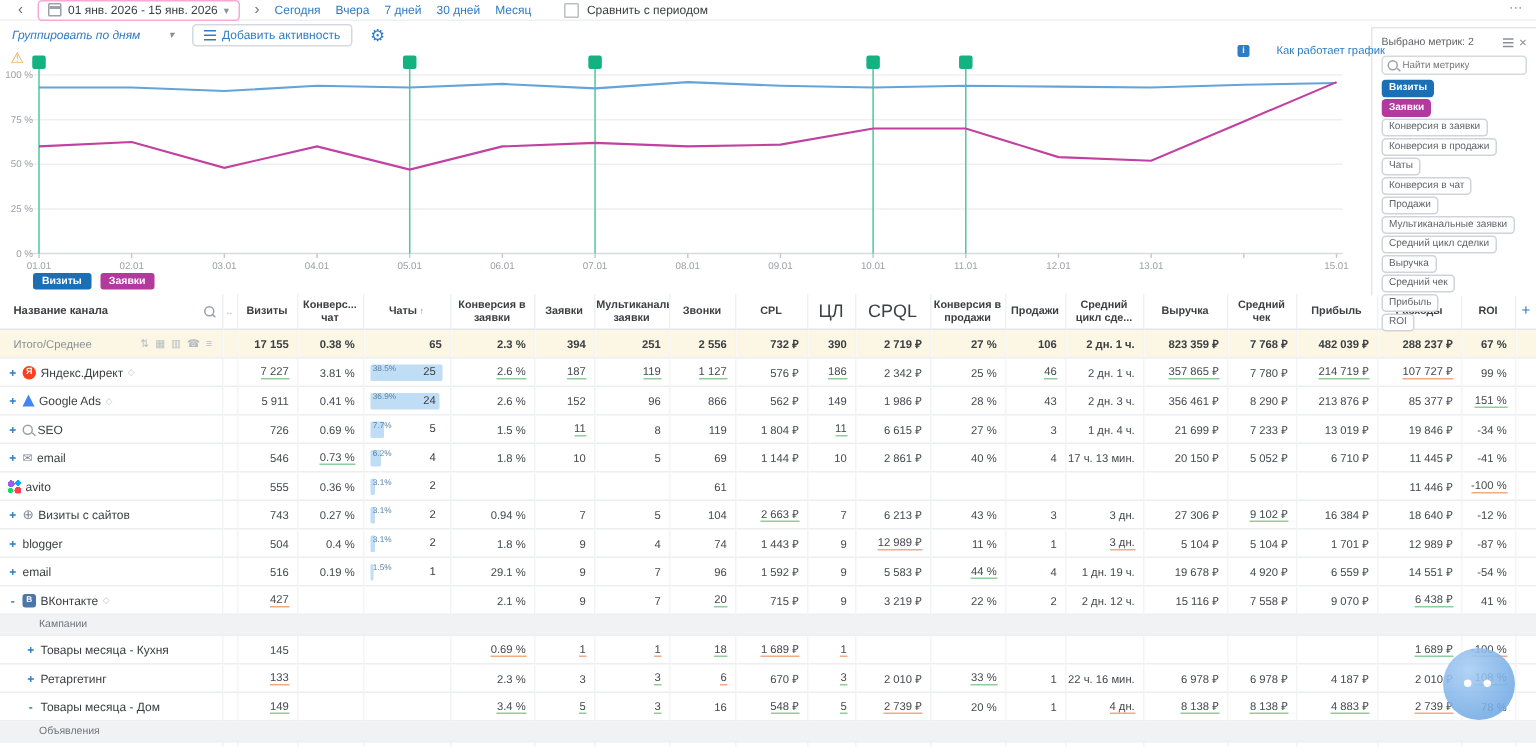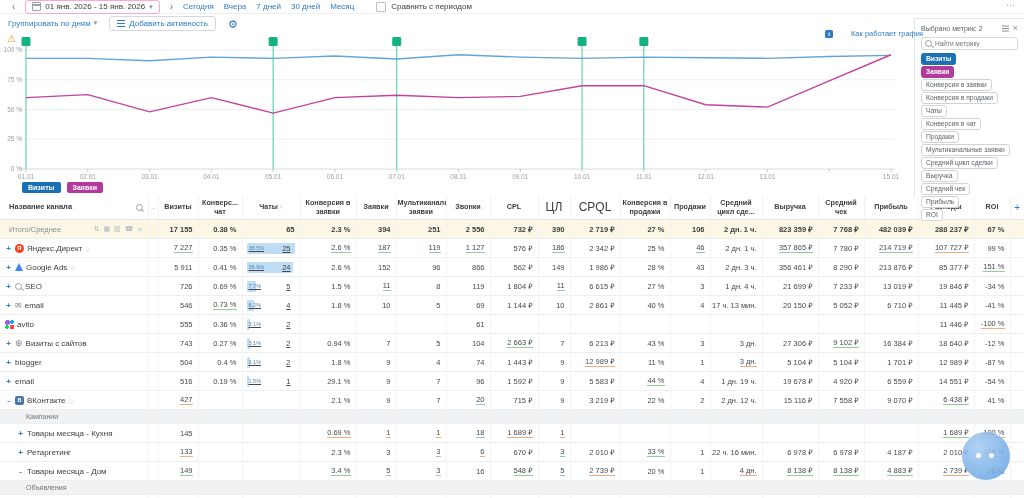--- a/index.html
+++ b/index.html
@@ -14,21 +14,21 @@
            padding:1px 6px;height:10px;color:#3c4043;font-size:8px;background:#fff;}
   .cal{width:7px;height:7px;border:1px solid #9aa1a8;border-radius:1px;position:relative;}
   .cal::before{content:"";position:absolute;top:1px;left:0;right:0;height:1.5px;background:#9aa1a8;}
   .caret{color:#8a9095;font-size:7px;}
   .qlink{color:#2e7cc3;cursor:pointer;}
   .cmpwrap{display:flex;align-items:center;gap:5px;margin-left:12px;color:#3c4043;}
   .cbx{width:8px;height:8px;border:1px solid #b9bfc6;border-radius:1px;background:#fff;}
   .dots-top{position:absolute;right:8px;top:0px;color:#9aa1a8;font-size:9px;letter-spacing:1px;}
   .toolbar2{position:absolute;left:0;top:14px;width:910px;height:19px;background:#fff;
             display:flex;align-items:center;gap:12px;padding-left:8px;box-sizing:border-box;z-index:6;font-size:8px;}
-  .blue-link{color:#2e7cc3;cursor:pointer;display:flex;align-items:flex-start;gap:3px;}
+  .blue-link{color:#2e7cc3;cursor:pointer;display:flex;align-items:flex-start;gap:19px;font-style:italic;}
   .btn{display:flex;align-items:center;gap:4px;border:1px solid #d5d9de;border-radius:3px;
        background:#fff;color:#2e7cc3;padding:2px 7px;height:9px;cursor:pointer;}
   .icon-lines{width:8px;height:1.2px;background:#2e7cc3;box-shadow:0 3px 0 #2e7cc3,0 -3px 0 #2e7cc3;}
   .gear{color:#2e7cc3;font-size:11px;line-height:10px;cursor:pointer;}
   .how-link{position:absolute;left:825px;top:17px;display:flex;align-items:center;gap:18px;
             color:#2e7cc3;font-size:7.5px;z-index:6;cursor:pointer;margin-top:12px;}
   .info-ic{width:8px;height:8px;background:#2e7cc3;border-radius:1.5px;color:#fff;font-size:6px;
            font-weight:bold;display:flex;align-items:center;justify-content:center;}
   
   #chart-svg{position:absolute;left:0;top:0;z-index:1;pointer-events:none;}
@@ -77,21 +77,21 @@
   .tool-ic{color:#b3b9bf;font-size:7px;margin-right:4px;cursor:pointer;}
   .nflex{display:flex;align-items:center;gap:3px;}
   .expd{color:#2e7cc3;font-weight:bold;font-size:8px;width:7px;text-align:center;flex:none;cursor:pointer;}
   .mutedg{color:#c3c8cd;font-size:6px;}
   .rowlab{font-size:8px;color:#3b3e42;}
   tr.section td{height:11px;background:#f0f2f4;color:#70767c;font-size:7px;text-align:left;
                 padding-left:26px;border-left:none;}
   .v{display:inline-block;line-height:9px;}
   .mg{border-bottom:1px solid #8fce9a;}
   .mo{border-bottom:1px solid #f2ab81;}
-  .chatcell{position:relative;height:11px;margin:2px 2px 2px 3px;display:flex;align-items:center;text-decoration:underline;}
+  .chatcell{position:relative;height:11px;margin:2px 2px 2px 3px;display:flex;}
   .chatcell .bar{position:absolute;left:0;top:0;bottom:0;background:#bfdef5;border-radius:1px;}
   .chatcell .pct{position:relative;font-size:5.5px;color:#5b82a4;padding-left:2px;}
   .chatcell .cnt{margin-left:auto;position:relative;font-size:7.5px;color:#3c4043;padding-right:2px;}
   .sortmark{color:#8a9095;font-size:6px;}
   
   .ic{flex:none;display:inline-flex;align-items:center;justify-content:center;}
   .ic-yandex{width:9px;height:9px;border-radius:50%;background:#fc3f1d;color:#fff;font-size:6px;font-weight:bold;}
   .ic-google{width:0;height:0;border-left:4.5px solid transparent;border-right:4.5px solid transparent;
              border-bottom:8px solid #4285f4;}
   .ic-seo{width:7px;height:7px;}
@@ -330,21 +330,21 @@
             <td class="name">
               <div class="nflex" style="padding-left: 4px;">
                 <span class="expd">+</span>
                 <span class="ic ic-yandex">Я</span>
                 <span class="rowlab">Яндекс.Директ</span>
                 <span class="mutedg">◇</span>
               </div>
             </td>
             <td></td>
             <td><span class="v mg">7 227</span></td>
-            <td><span class="v">0.35 %</span></td>
+            <td><span class="v">3.81 %</span></td>
             <td>
               <div class="chatcell">
                 <div class="bar" style="width:48.51px"></div>
                 <span class="pct">38.5%</span>
                 <span class="cnt">25</span>
               </div>
             </td>
             <td><span class="v mg">2.6 %</span></td>
             <td><span class="v mg">187</span></td>
             <td><span class="v mg">119</span></td>

